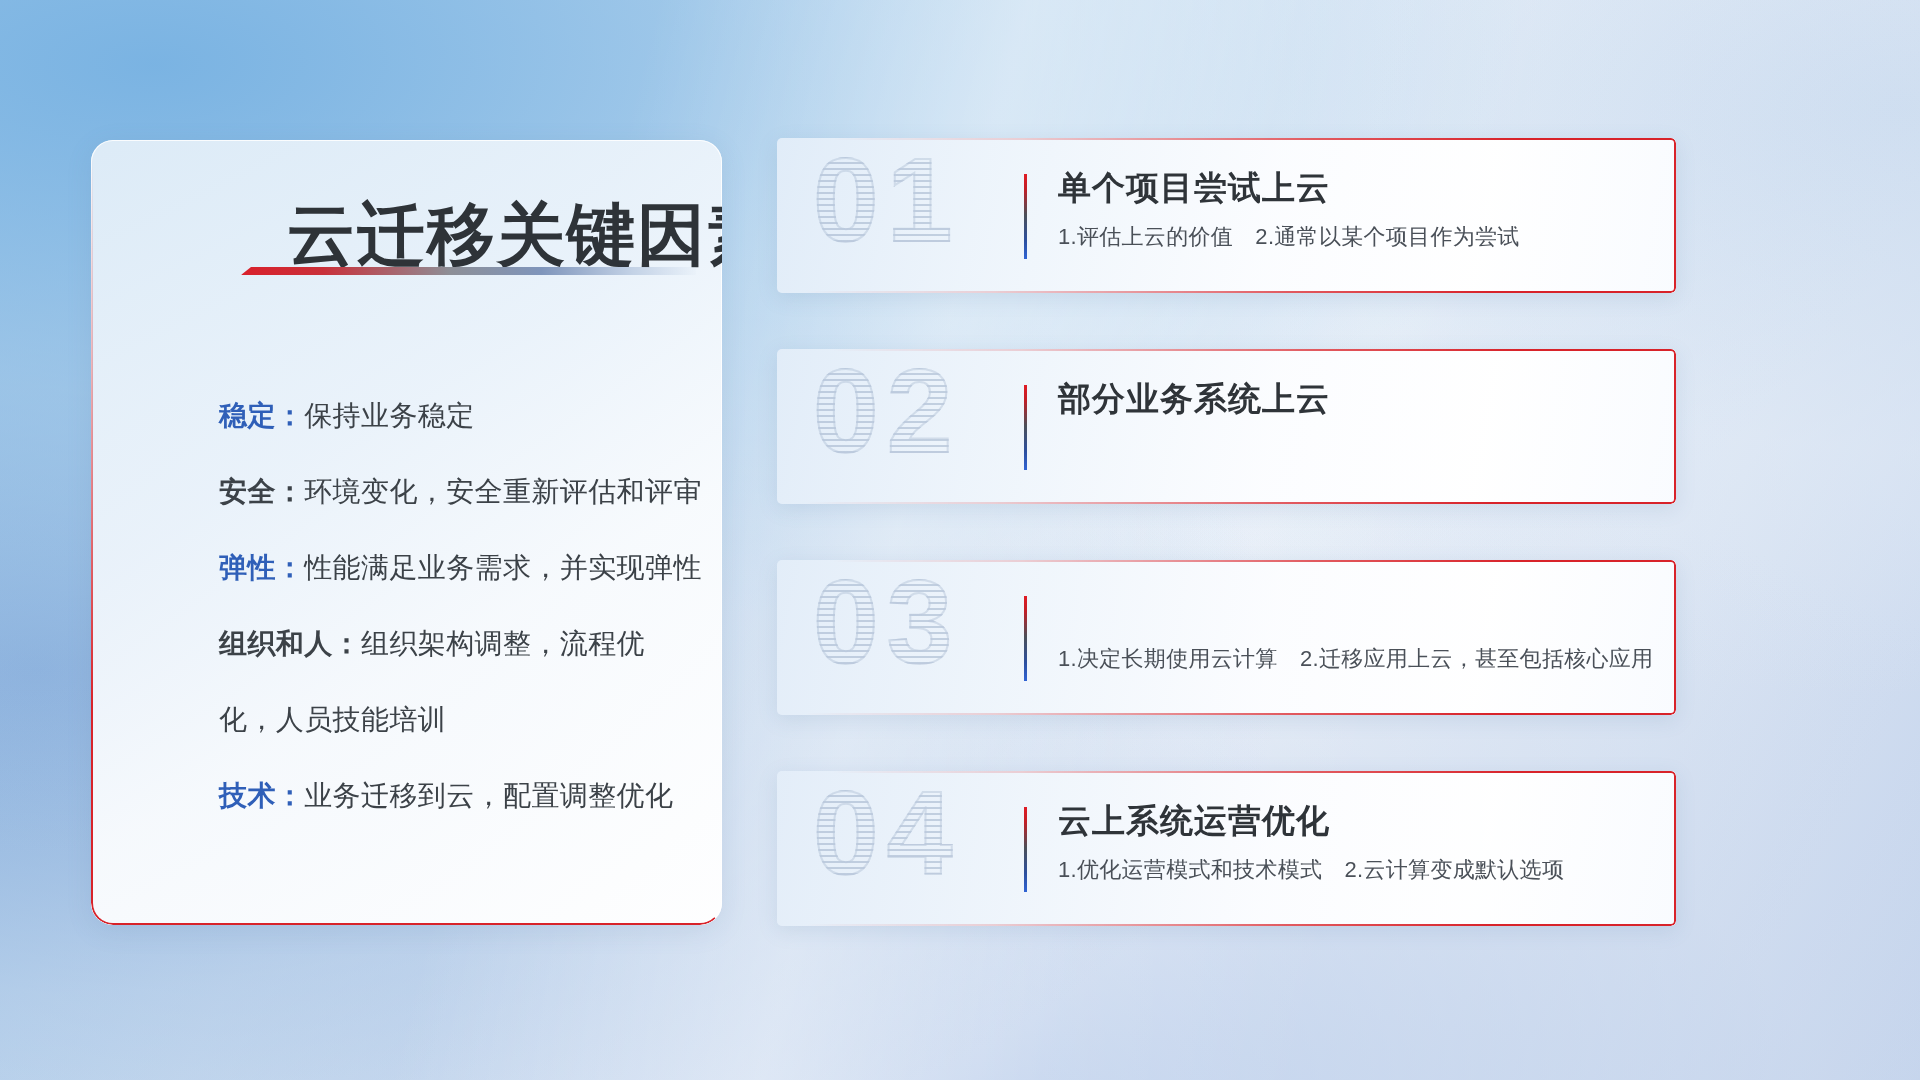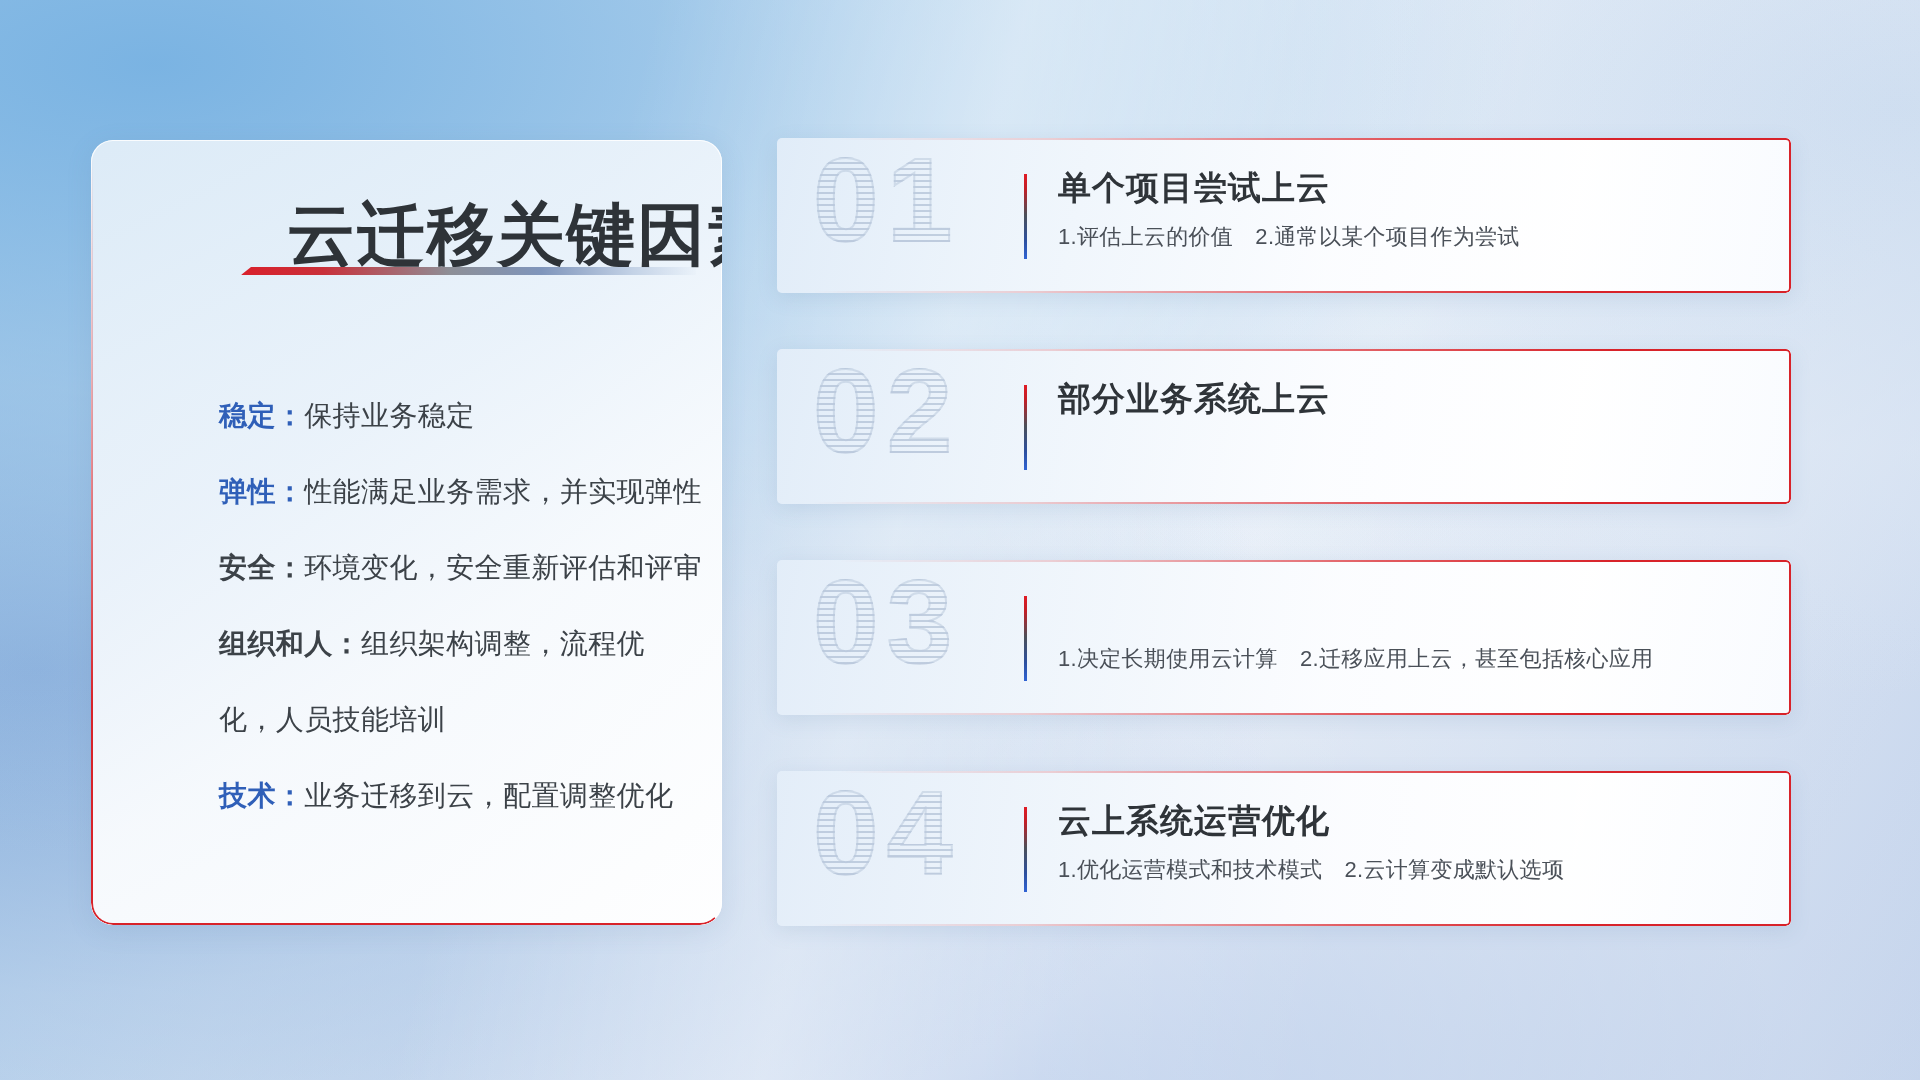--- a/index.html
+++ b/index.html
@@ -65,21 +65,21 @@
   }
   .lp-row.wrapped{ white-space:normal; line-height:76px; }
   .lp-key{ font-weight:700; }
   .lp-key.accent{ color:#2f5fb8; }
   .lp-key.plain{ color:#3c4248; }
   .lp-val{ color:#3c4248; }
 
   
   #cards{ position:absolute; left:777px; top:138px; z-index:2; }
   .card{
-    position:relative; width:1014px; height:155px; margin-bottom:56px;
+    position:relative; width:899px; height:155px; margin-bottom:56px;
     border-radius:5px;
     background:linear-gradient(100deg, rgba(228,238,249,0.92) 0%, rgba(240,246,252,0.93) 26%, rgba(252,253,255,0.97) 55%, rgba(255,255,255,0.99) 78%, rgba(250,252,255,0.97) 100%);
     box-shadow:0 5px 20px rgba(90,125,170,0.15);
     overflow:hidden;
   }
   .card-redline{
     position:absolute; inset:0; border-radius:5px;
     border:2px solid #d8232a;
     -webkit-mask-image:linear-gradient(100deg, rgba(0,0,0,0) 6%, rgba(0,0,0,0.18) 26%, rgba(0,0,0,0.75) 58%, rgba(0,0,0,1) 80%);
             mask-image:linear-gradient(100deg, rgba(0,0,0,0) 6%, rgba(0,0,0,0.18) 26%, rgba(0,0,0,0.75) 58%, rgba(0,0,0,1) 80%);
@@ -121,25 +121,25 @@
     <div id="left-title">云迁移关键因素</div>
     <div id="left-title-rule"></div>
 
     <div id="left-list">
 
       <div class="lp-row">
         <span class="lp-key accent">稳定：</span><span class="lp-val">保持业务稳定</span>
       </div>
 
       <div class="lp-row">
-        <span class="lp-key accent">弹性：</span><span class="lp-val">性能满足业务需求，并实现弹性</span>
+        <span class="lp-key plain">安全：</span><span class="lp-val">环境变化，安全重新评估和评审</span>
       </div>
 
       <div class="lp-row">
-        <span class="lp-key plain">安全：</span><span class="lp-val">环境变化，安全重新评估和评审</span>
+        <span class="lp-key accent">弹性：</span><span class="lp-val">性能满足业务需求，并实现弹性</span>
       </div>
 
       <div class="lp-row wrapped">
         <span class="lp-key plain">组织和人：</span><span class="lp-val">组织架构调整，流程优化，人员技能培训</span>
       </div>
 
       <div class="lp-row">
         <span class="lp-key accent">技术：</span><span class="lp-val">业务迁移到云，配置调整优化</span>
       </div>
 

